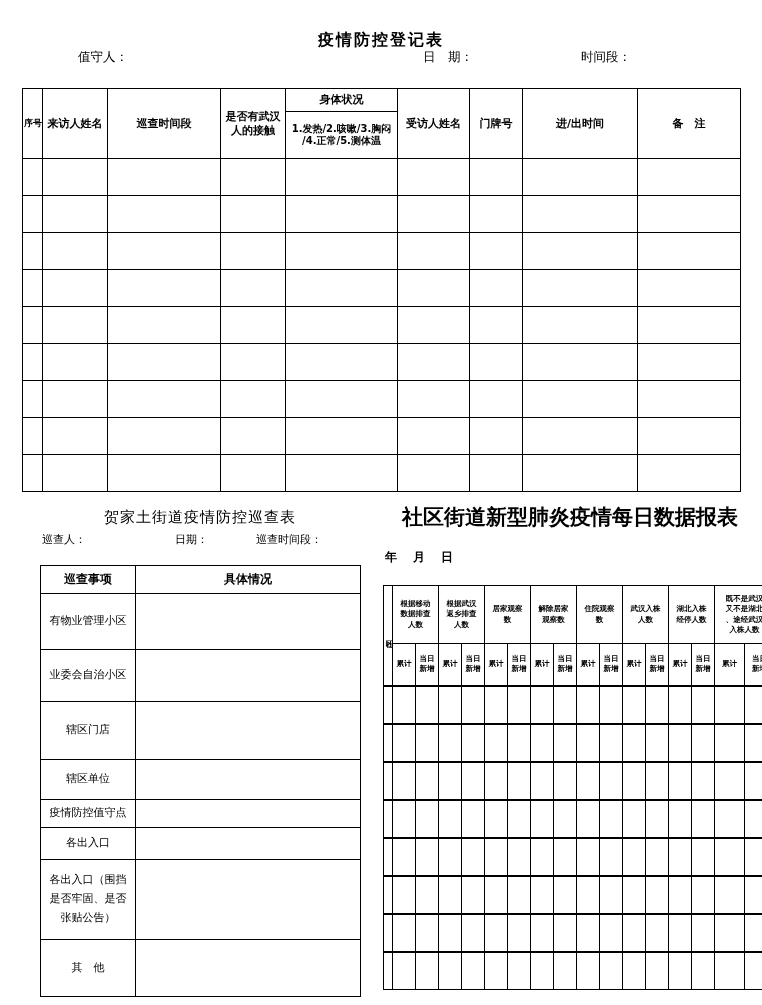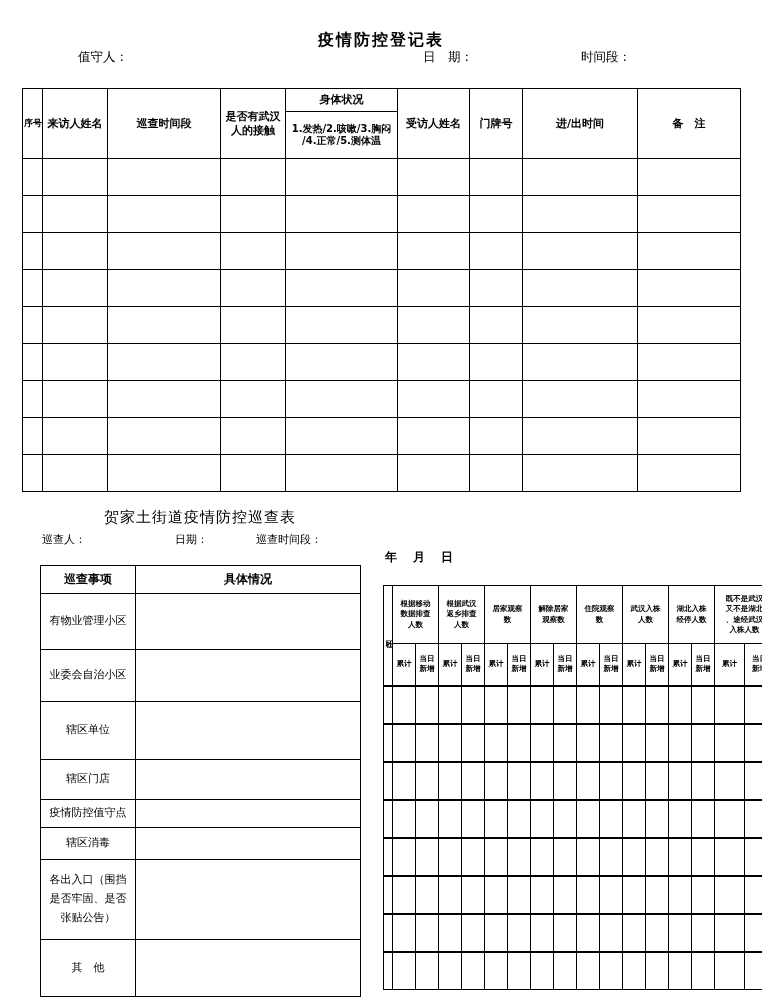--- a/index.html
+++ b/index.html
@@ -231,48 +231,49 @@
     <tbody>
       <tr>
         <td class="lbl">有物业管理小区</td>
         <td></td>
       </tr>
       <tr>
         <td class="lbl">业委会自治小区</td>
         <td></td>
       </tr>
       <tr>
+        <td class="lbl">辖区门店</td>
+        <td></td>
+      </tr>
+      <tr>
         <td class="lbl">辖区单位</td>
         <td></td>
       </tr>
       <tr>
-        <td class="lbl">辖区门店</td>
-        <td></td>
-      </tr>
-      <tr>
         <td class="lbl">疫情防控值守点</td>
         <td></td>
       </tr>
       <tr>
-        <td class="lbl">辖区消毒</td>
+        <td class="lbl">各出入口</td>
         <td></td>
       </tr>
       <tr>
         <td class="lbl">各出入口（围挡
 是否牢固、是否
 张贴公告）</td>
         <td></td>
       </tr>
       <tr>
         <td class="lbl">其　他</td>
         <td></td>
       </tr>
     </tbody>
   </table>
 
+  <div class="daily-title">社区街道新型肺炎疫情每日数据报表</div>
 
   <div class="daily-date">年　月　日</div>
 
   <div class="daily-wrap">
     <table class="daily-table">
       <colgroup>
           <col style="width: 9px;">
           <col style="width: 23px;">
           <col style="width: 23px;">
           <col style="width: 23px;">

